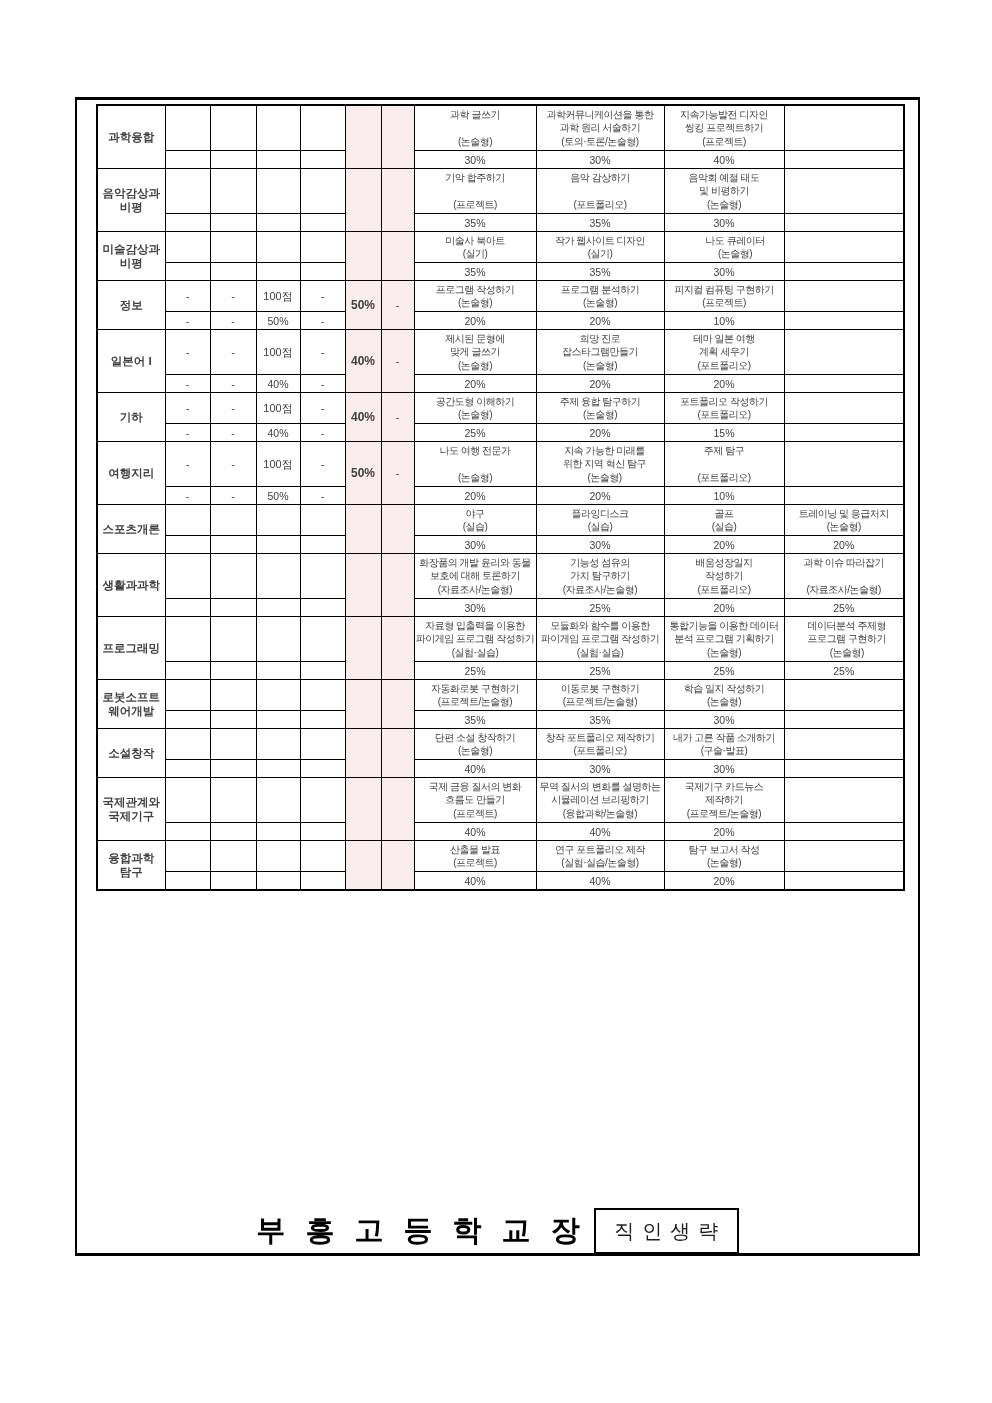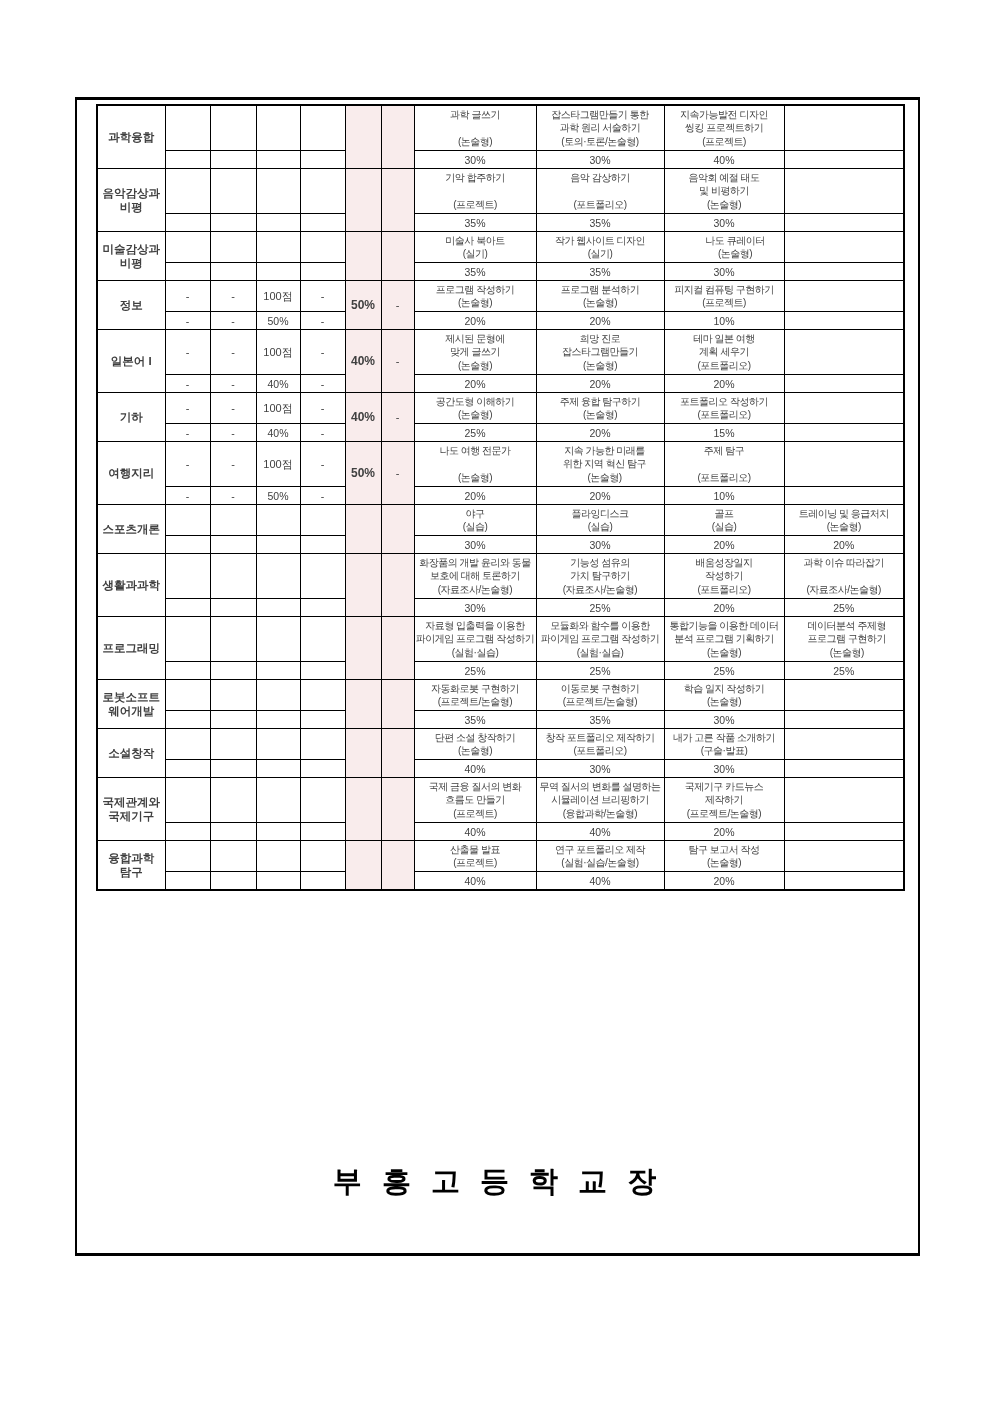--- a/index.html
+++ b/index.html
@@ -26,21 +26,21 @@
   td.score{font-size:11px;}
   td.pink{background:var(--pink,#f9ecec);font-size:11px;}
   td.ratio{font-weight:bold;color:#141414;font-size:12px;}
   td.atitle{font-size:10px;line-height:13.5px;letter-spacing:-0.5px;}
   tr.percent-row td{height:17px;font-size:10.5px;line-height:12px;}
   .date{
     position:absolute;left:0;top:1010px;width:780px;text-align:center;
     font-weight:bold;font-size:17px;color:#101010;letter-spacing:1px;
   }
   .signature-row{
-    position:absolute;left:0;top:1062px;width:100%;
+    position:absolute;left:0;top:1108px;width:100%;
     display:flex;justify-content:center;align-items:center;
   }
   .principal{
     font-size:29px;font-weight:bold;color:#000;letter-spacing:6px;white-space:pre;
   }
   .stamp-box{
     box-sizing:border-box;border:2px solid #000;width:145px;height:46px;
     margin-left:8px;display:flex;align-items:center;justify-content:center;background:#fff;
   }
   .stamp-text{font-size:20px;color:#1c1c1c;letter-spacing:8px;padding-left:8px;}
@@ -69,21 +69,21 @@
           <td class="subject" rowspan="2">과학융합</td>
           <td class="score"></td>
           <td class="score"></td>
           <td class="score"></td>
           <td class="score"></td>
           <td class="pink ratio" rowspan="2"></td>
           <td class="pink" rowspan="2"></td>
           <td class="atitle" style="height: 44px;">과학 글쓰기
 
 (논술형)</td>
-          <td class="atitle" style="height: 44px;">잡스타그램만들기 통한
+          <td class="atitle" style="height: 44px;">과학커뮤니케이션을 통한
 과학 원리 서술하기
 (토의·토론/논술형)</td>
           <td class="atitle" style="height: 44px;">지속가능발전 디자인
 씽킹 프로젝트하기
 (프로젝트)</td>
           <td class="atitle" style="height: 44px;"></td>
         </tr>
         <tr class="percent-row">
           <td class="score"></td>
           <td class="score"></td>
@@ -459,15 +459,18 @@
           <td class="apct">40%</td>
           <td class="apct">20%</td>
           <td class="apct"></td>
         </tr>
       </tbody>
   </table>
 
 
   <div class="signature-row">
     <span class="principal">부 흥 고 등 학 교 장</span>
+    <span class="stamp-box">
+      <span class="stamp-text">직인생략</span>
+    </span>
   </div>
 
 </div>
 
 </body></html>

